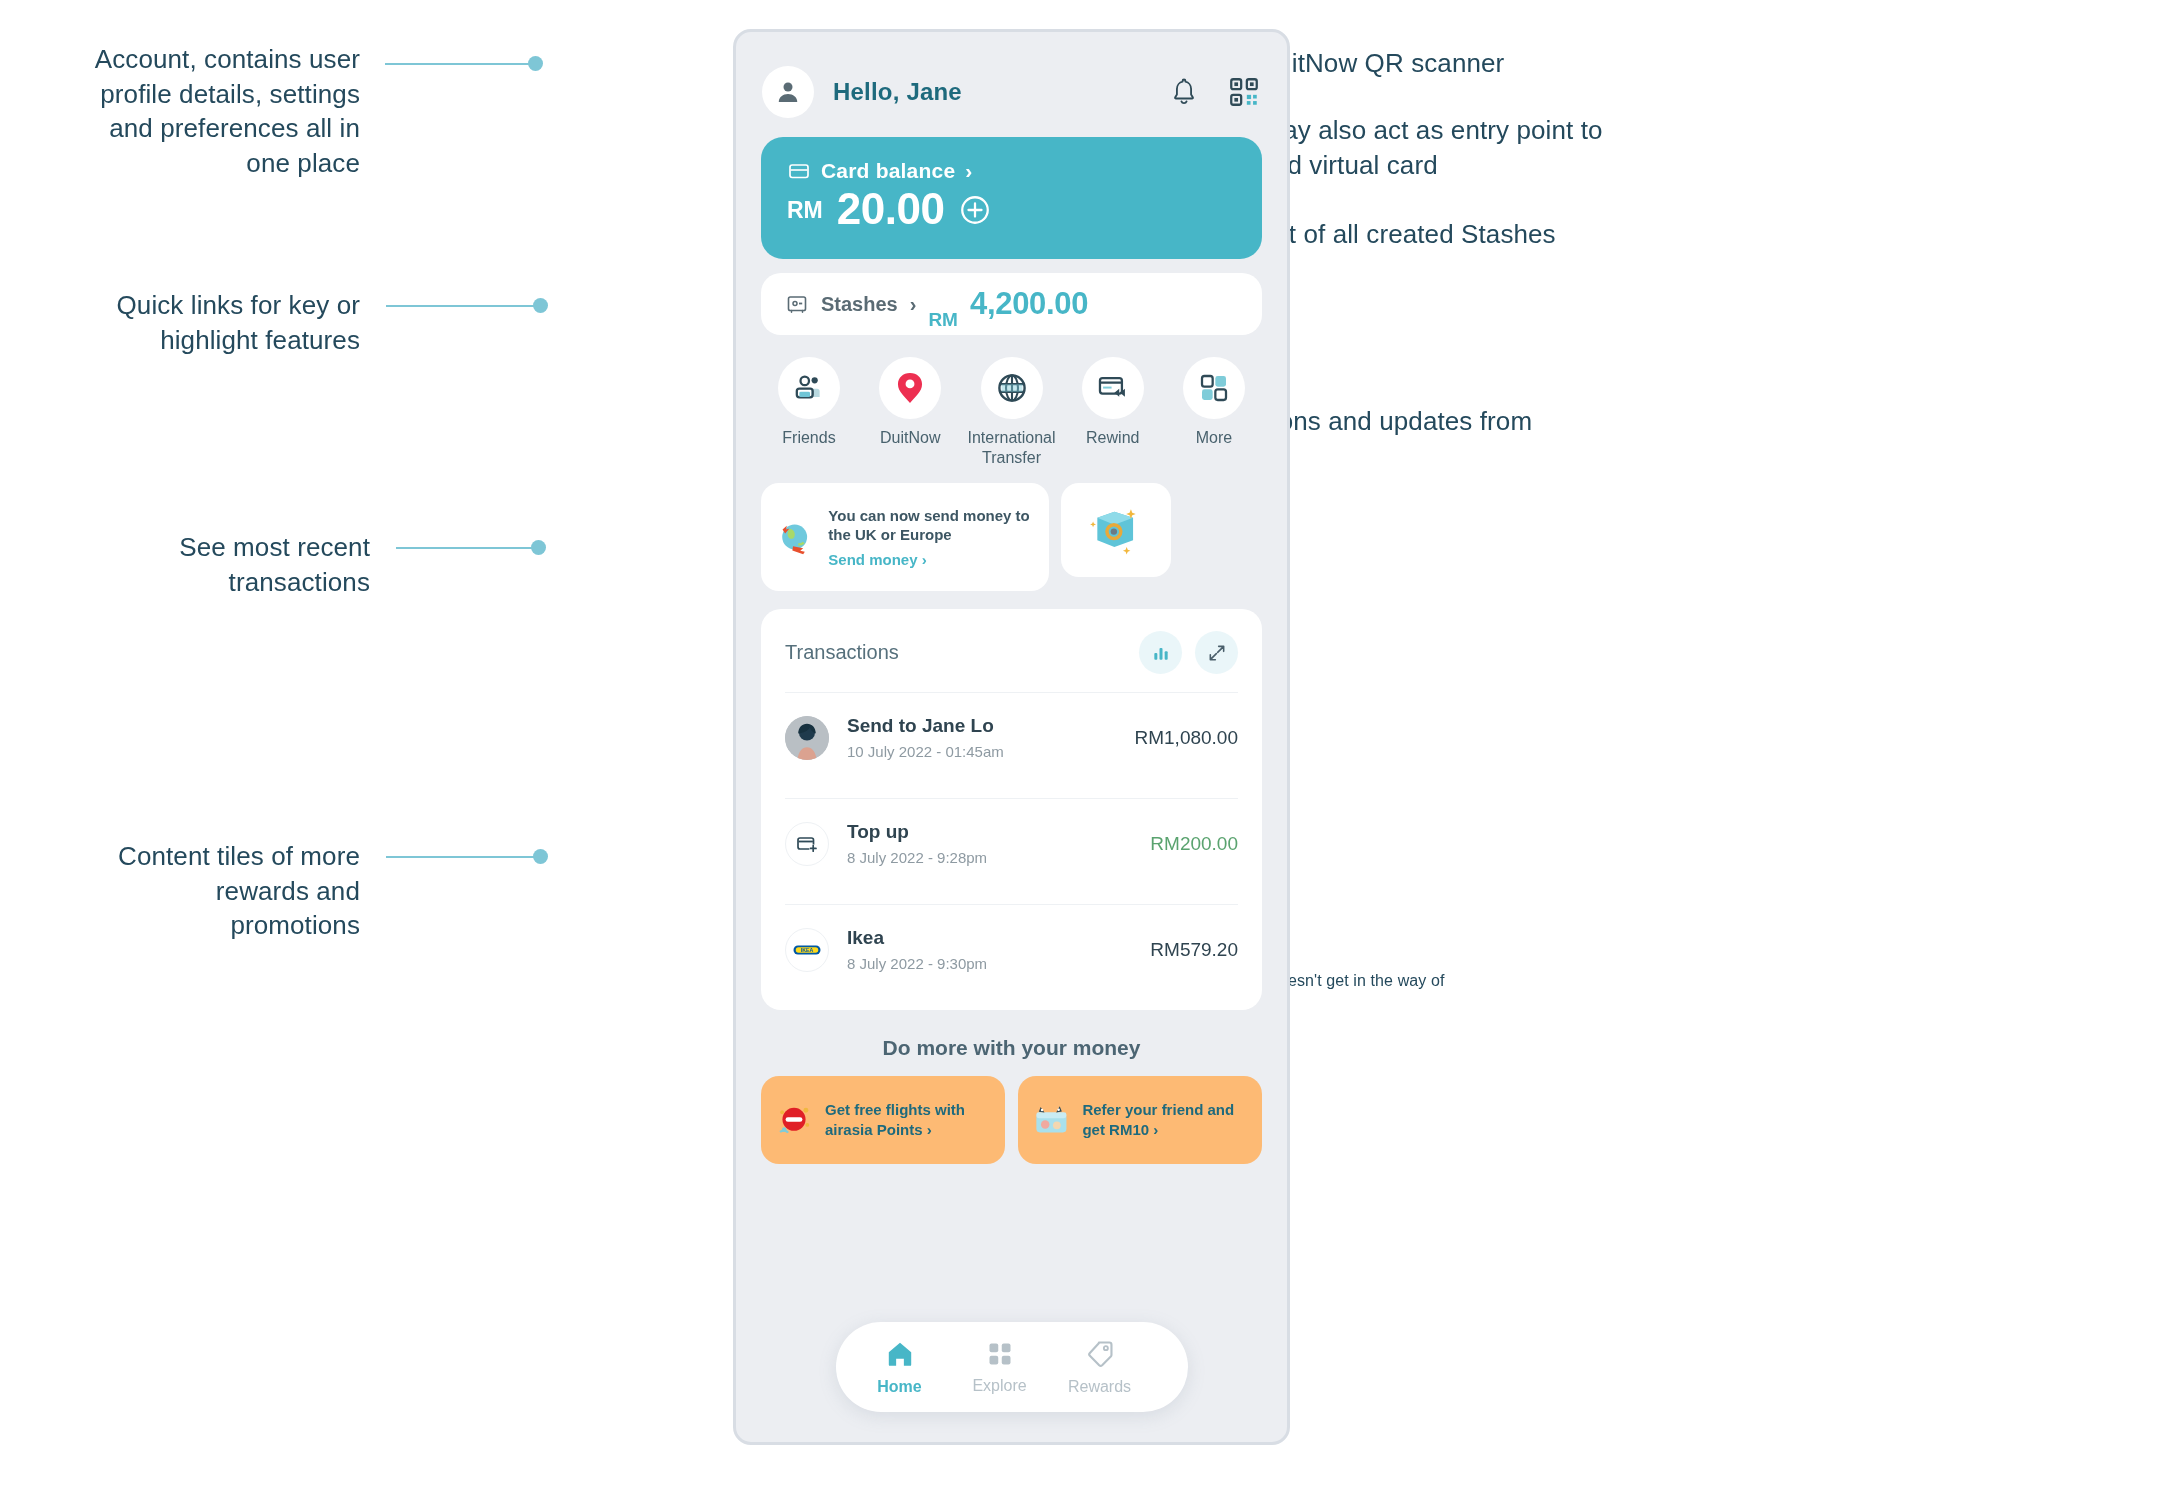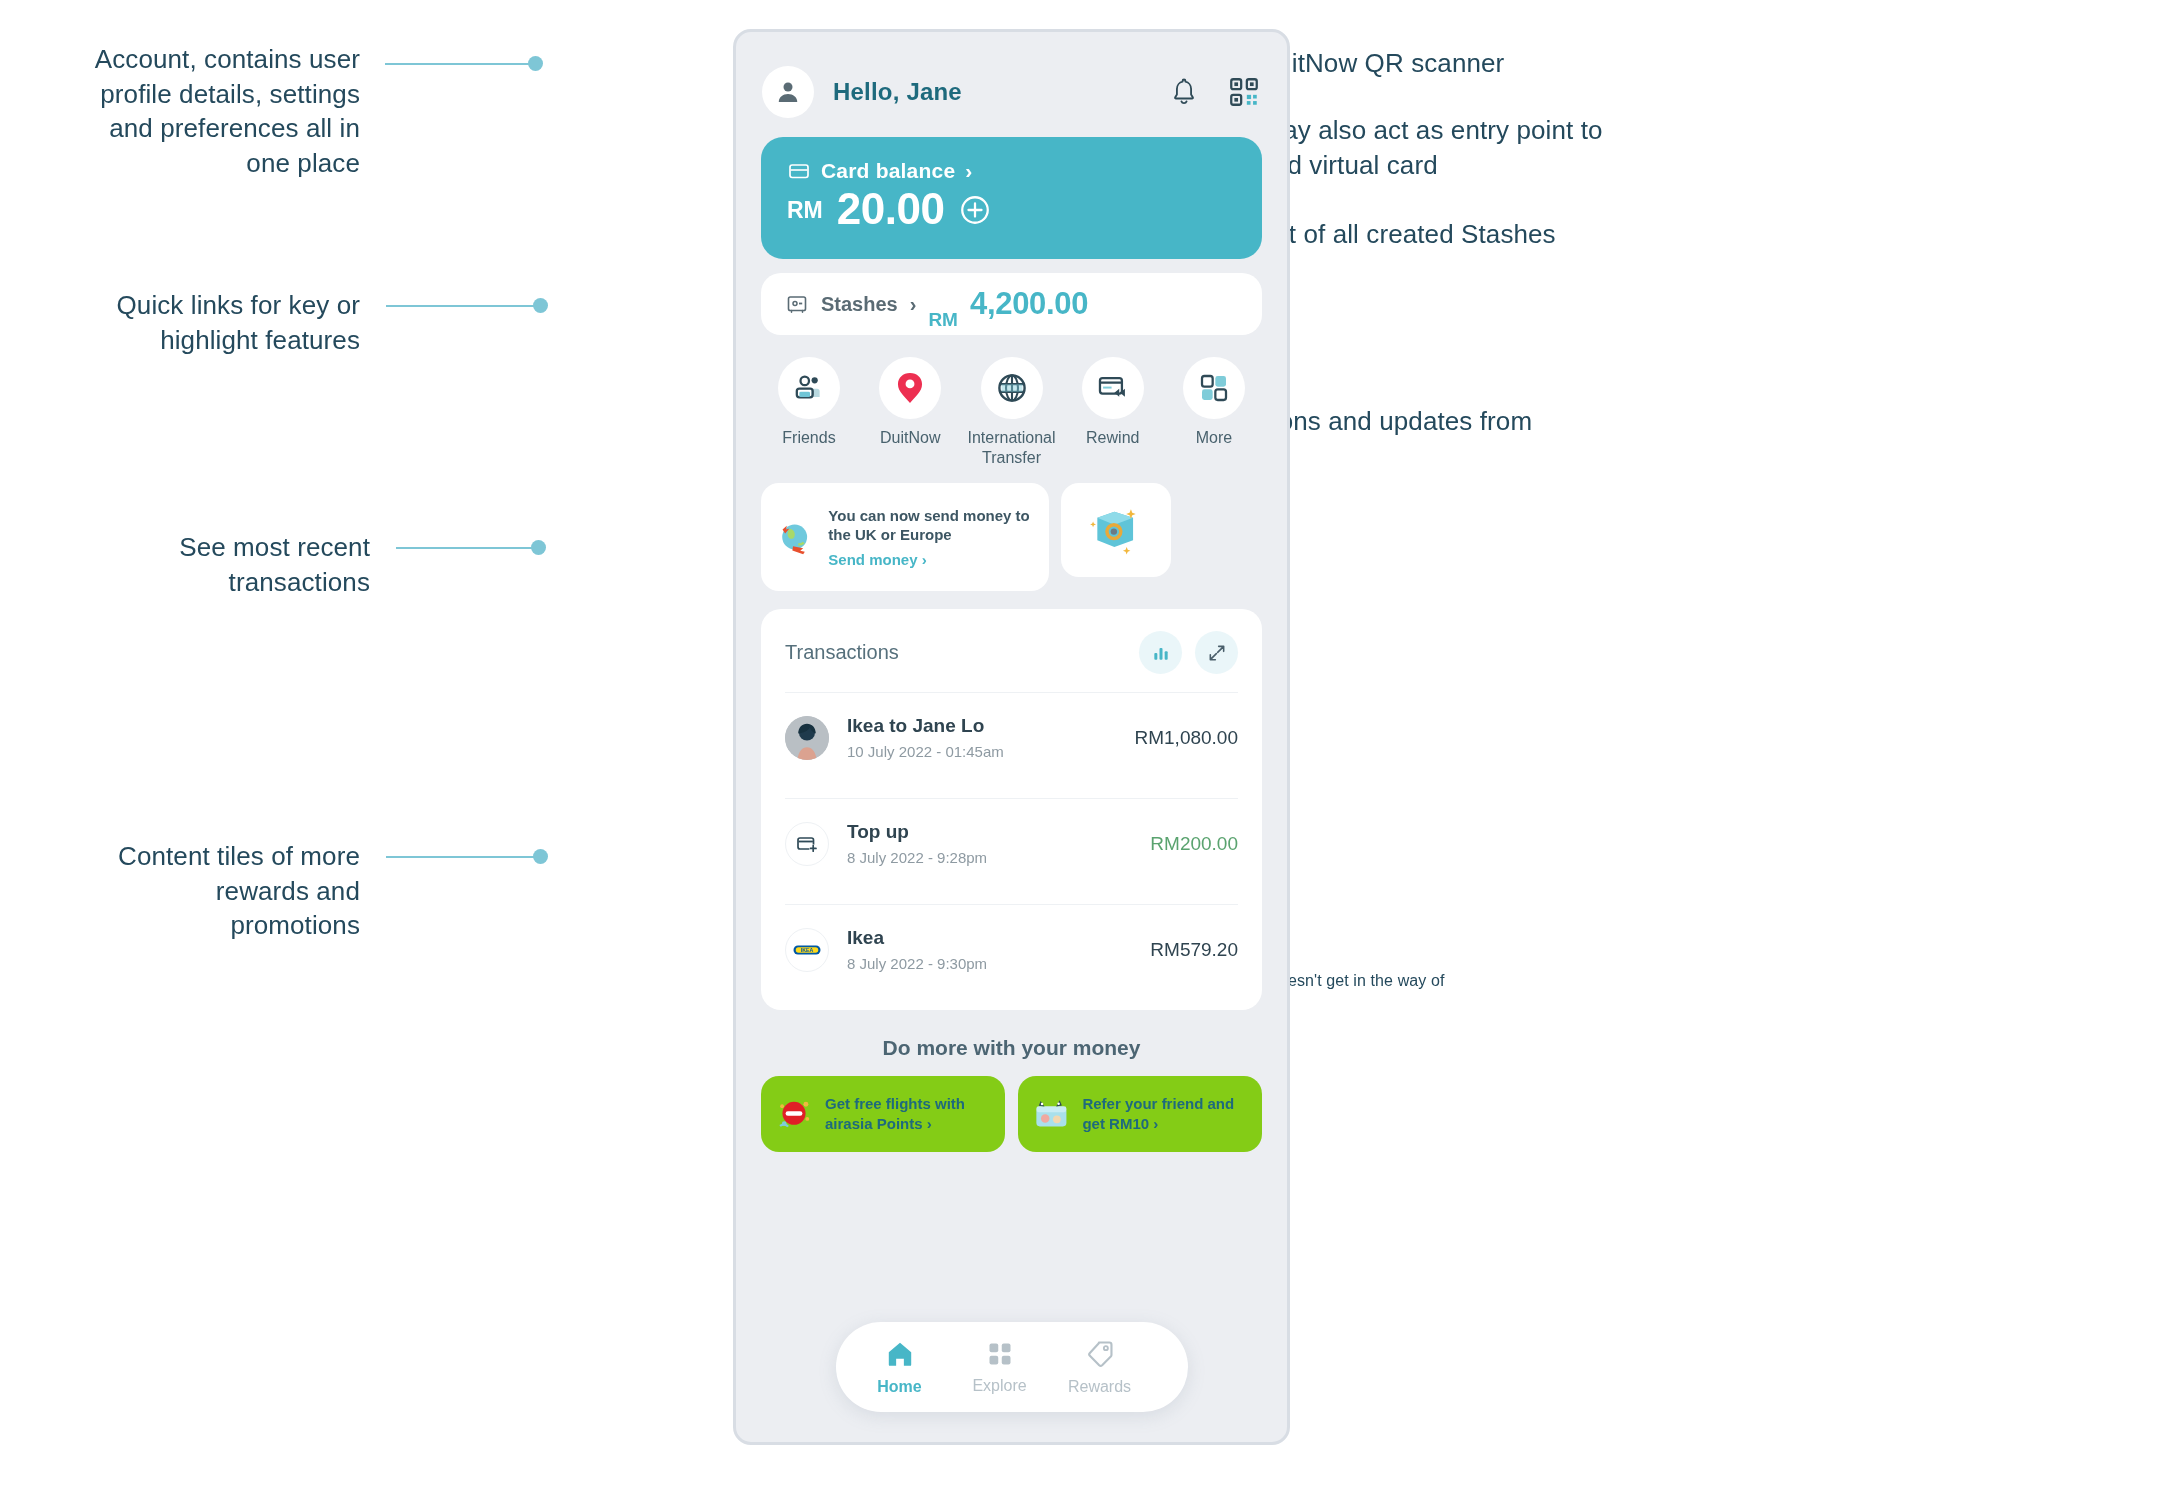--- a/index.html
+++ b/index.html
@@ -173,22 +173,22 @@
   .tx-amt.credit { color:#5aa36f; }
 
   
   .domore-title {
     text-align:center;
     color:#4c6573; font-size: 21px; font-weight: bold;
     margin-top: 26px;
   }
   .tiles { display:flex; gap: 13px; padding: 16px 25px 0 25px; }
   .tile {
-    flex: 1 1 0; background:#84cc16; border-radius: 18px;
-    height: 76px; display:flex; align-items:center; gap: 10px;
+    flex: 1 1 0; background:#fdba74; border-radius: 18px;
+    height: 88px; display:flex; align-items:center; gap: 10px;
     padding: 0 10px 0 12px;
     justify-content: space-between;
   }
   .tile-text { color:#1e6a7d; font-size: 15px; font-weight: bold; line-height: 1.32; }
 
   
   .navbar {
     position:absolute; left: 50%; transform: translateX(-50%);
     bottom: 30px;
     width: 352px; height: 90px;
@@ -420,21 +420,21 @@
       <div class="tx-row">
         <div class="tx-ico photo">
           <svg width="44" height="44" viewBox="0 0 24 24">
             <circle cx="12" cy="12" r="12" fill="#b9bfc4"></circle>
             <circle cx="12" cy="9" r="4.4" fill="#1f3a4c"></circle>
             <path d="M6.8 24c.4-4.6 2.6-7 5.2-7s4.8 2.4 5.2 7z" fill="#dba290"></path>
             <path d="M7.2 9.6c0-3.4 2.2-5.4 4.8-5.4s4.8 2 4.8 5.4c-1.6-.6-3-2-3.2-3.4-1 2-3.6 3-6.4 3.4z" fill="#17313f"></path>
           </svg>
         </div>
         <div class="tx-mid">
-          <div class="tx-name">Ikea to Jane Lo</div>
+          <div class="tx-name">Send to Jane Lo</div>
           <div class="tx-date">10 July 2022 - 01:45am</div>
         </div>
         <div class="tx-amt">RM1,080.00</div>
       </div>
 
       <div class="tx-row">
         <div class="tx-ico">
           <svg width="24" height="24" viewBox="0 0 24 24">
             <rect x="3" y="6" width="15.5" height="11" rx="2" fill="none" stroke="#2f4a57" stroke-width="1.7"></rect>
             <rect x="3.6" y="8.6" width="14.3" height="1.8" fill="#2f4a57"></rect>

